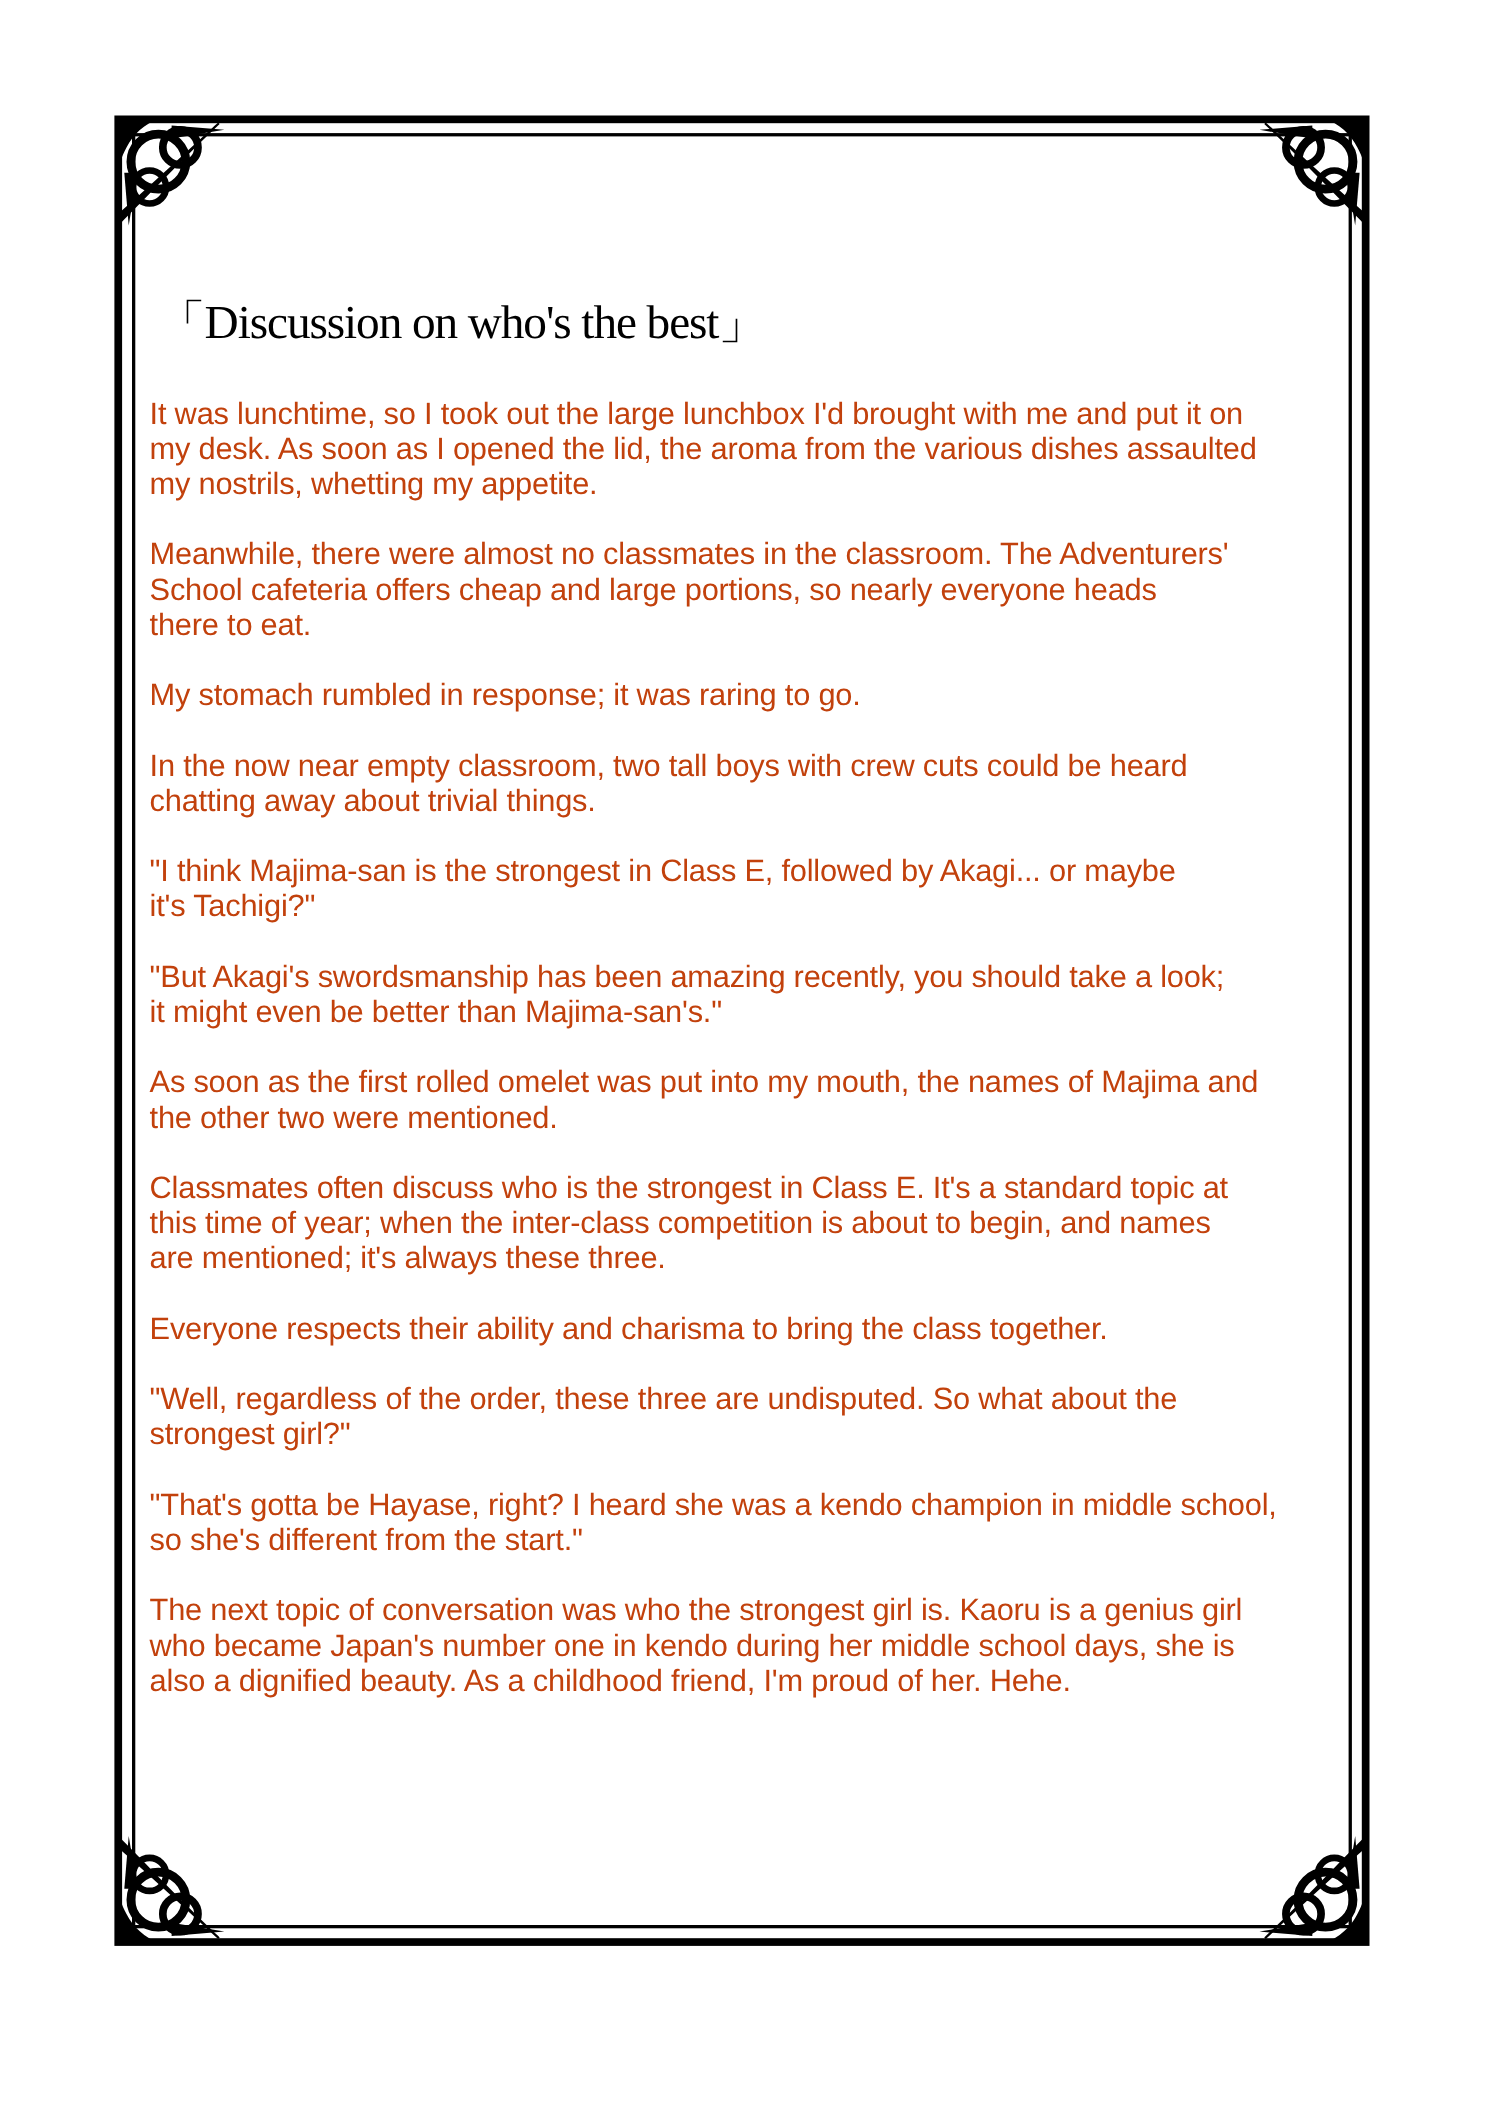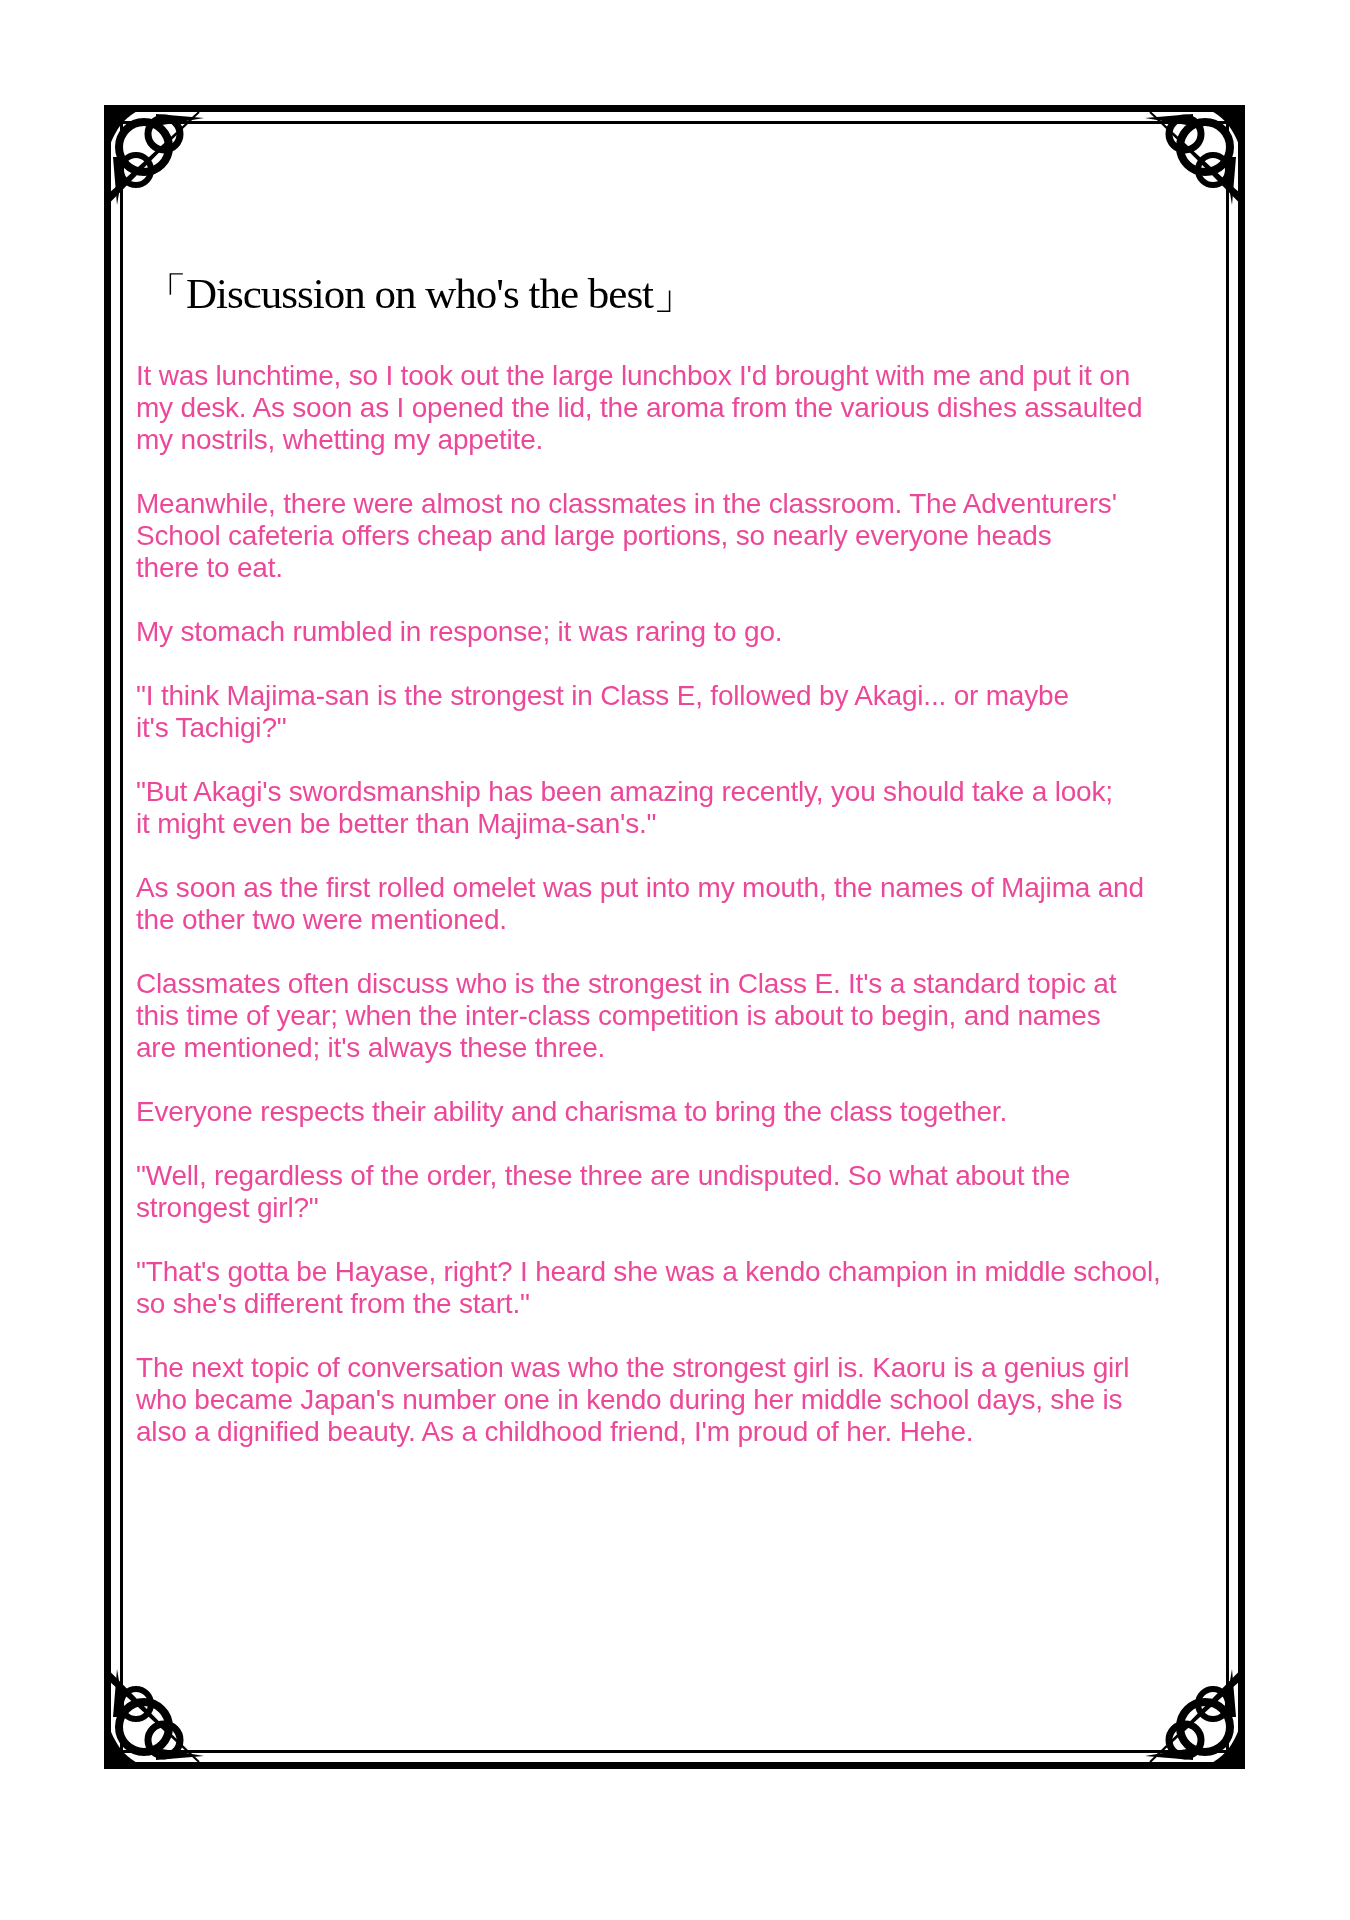--- a/index.html
+++ b/index.html
@@ -33,21 +33,21 @@
   .title-line2{margin-left:58px;}
   .diamond{margin-right:6px;}
   .heading{
     font-family:"Liberation Serif","DejaVu Serif","DejaVu Sans",serif;
     font-weight:normal;font-size:43px;line-height:56px;color:#000;
     margin:16px 0 0 8px;letter-spacing:-1px;white-space:pre;
   }
   .story{margin-top:38px;}
   .story p{
     margin:0 0 32px 0;font-size:28px;line-height:32px;
-    white-space:pre-line;letter-spacing:-0.2px;color:#ec4899;
+    white-space:pre-line;letter-spacing:-0.2px;color:#c2410c;
   }
 </style>
 </head>
 <body>
 
 <svg width="0" height="0" style="position:absolute">
   <defs>
     <g id="flourish">
       <path d="M2,2 L42,2 C27,8 17,17 11,29 C6,38 4,46 3,54 L2,54 Z" fill="#000"></path>
       <path d="M6,96 C32,70 62,38 95,7 C66,34 34,64 3,91 Z" fill="#000" stroke="#000" stroke-width="2"></path>
@@ -90,20 +90,22 @@
   <div class="heading">「Discussion on who's the best」</div>
 
   <div class="story">
     <p>It was lunchtime, so I took out the large lunchbox I'd brought with me and put it on
 my desk. As soon as I opened the lid, the aroma from the various dishes assaulted
 my nostrils, whetting my appetite.</p>
     <p>Meanwhile, there were almost no classmates in the classroom. The Adventurers'
 School cafeteria offers cheap and large portions, so nearly everyone heads
 there to eat.</p>
     <p>My stomach rumbled in response; it was raring to go.</p>
+    <p>In the now near empty classroom, two tall boys with crew cuts could be heard
+chatting away about trivial things.</p>
     <p>"I think Majima-san is the strongest in Class E, followed by Akagi... or maybe
 it's Tachigi?"</p>
     <p>"But Akagi's swordsmanship has been amazing recently, you should take a look;
 it might even be better than Majima-san's."</p>
     <p>As soon as the first rolled omelet was put into my mouth, the names of Majima and
 the other two were mentioned.</p>
     <p>Classmates often discuss who is the strongest in Class E. It's a standard topic at
 this time of year; when the inter-class competition is about to begin, and names
 are mentioned; it's always these three.</p>
     <p>Everyone respects their ability and charisma to bring the class together.</p>

